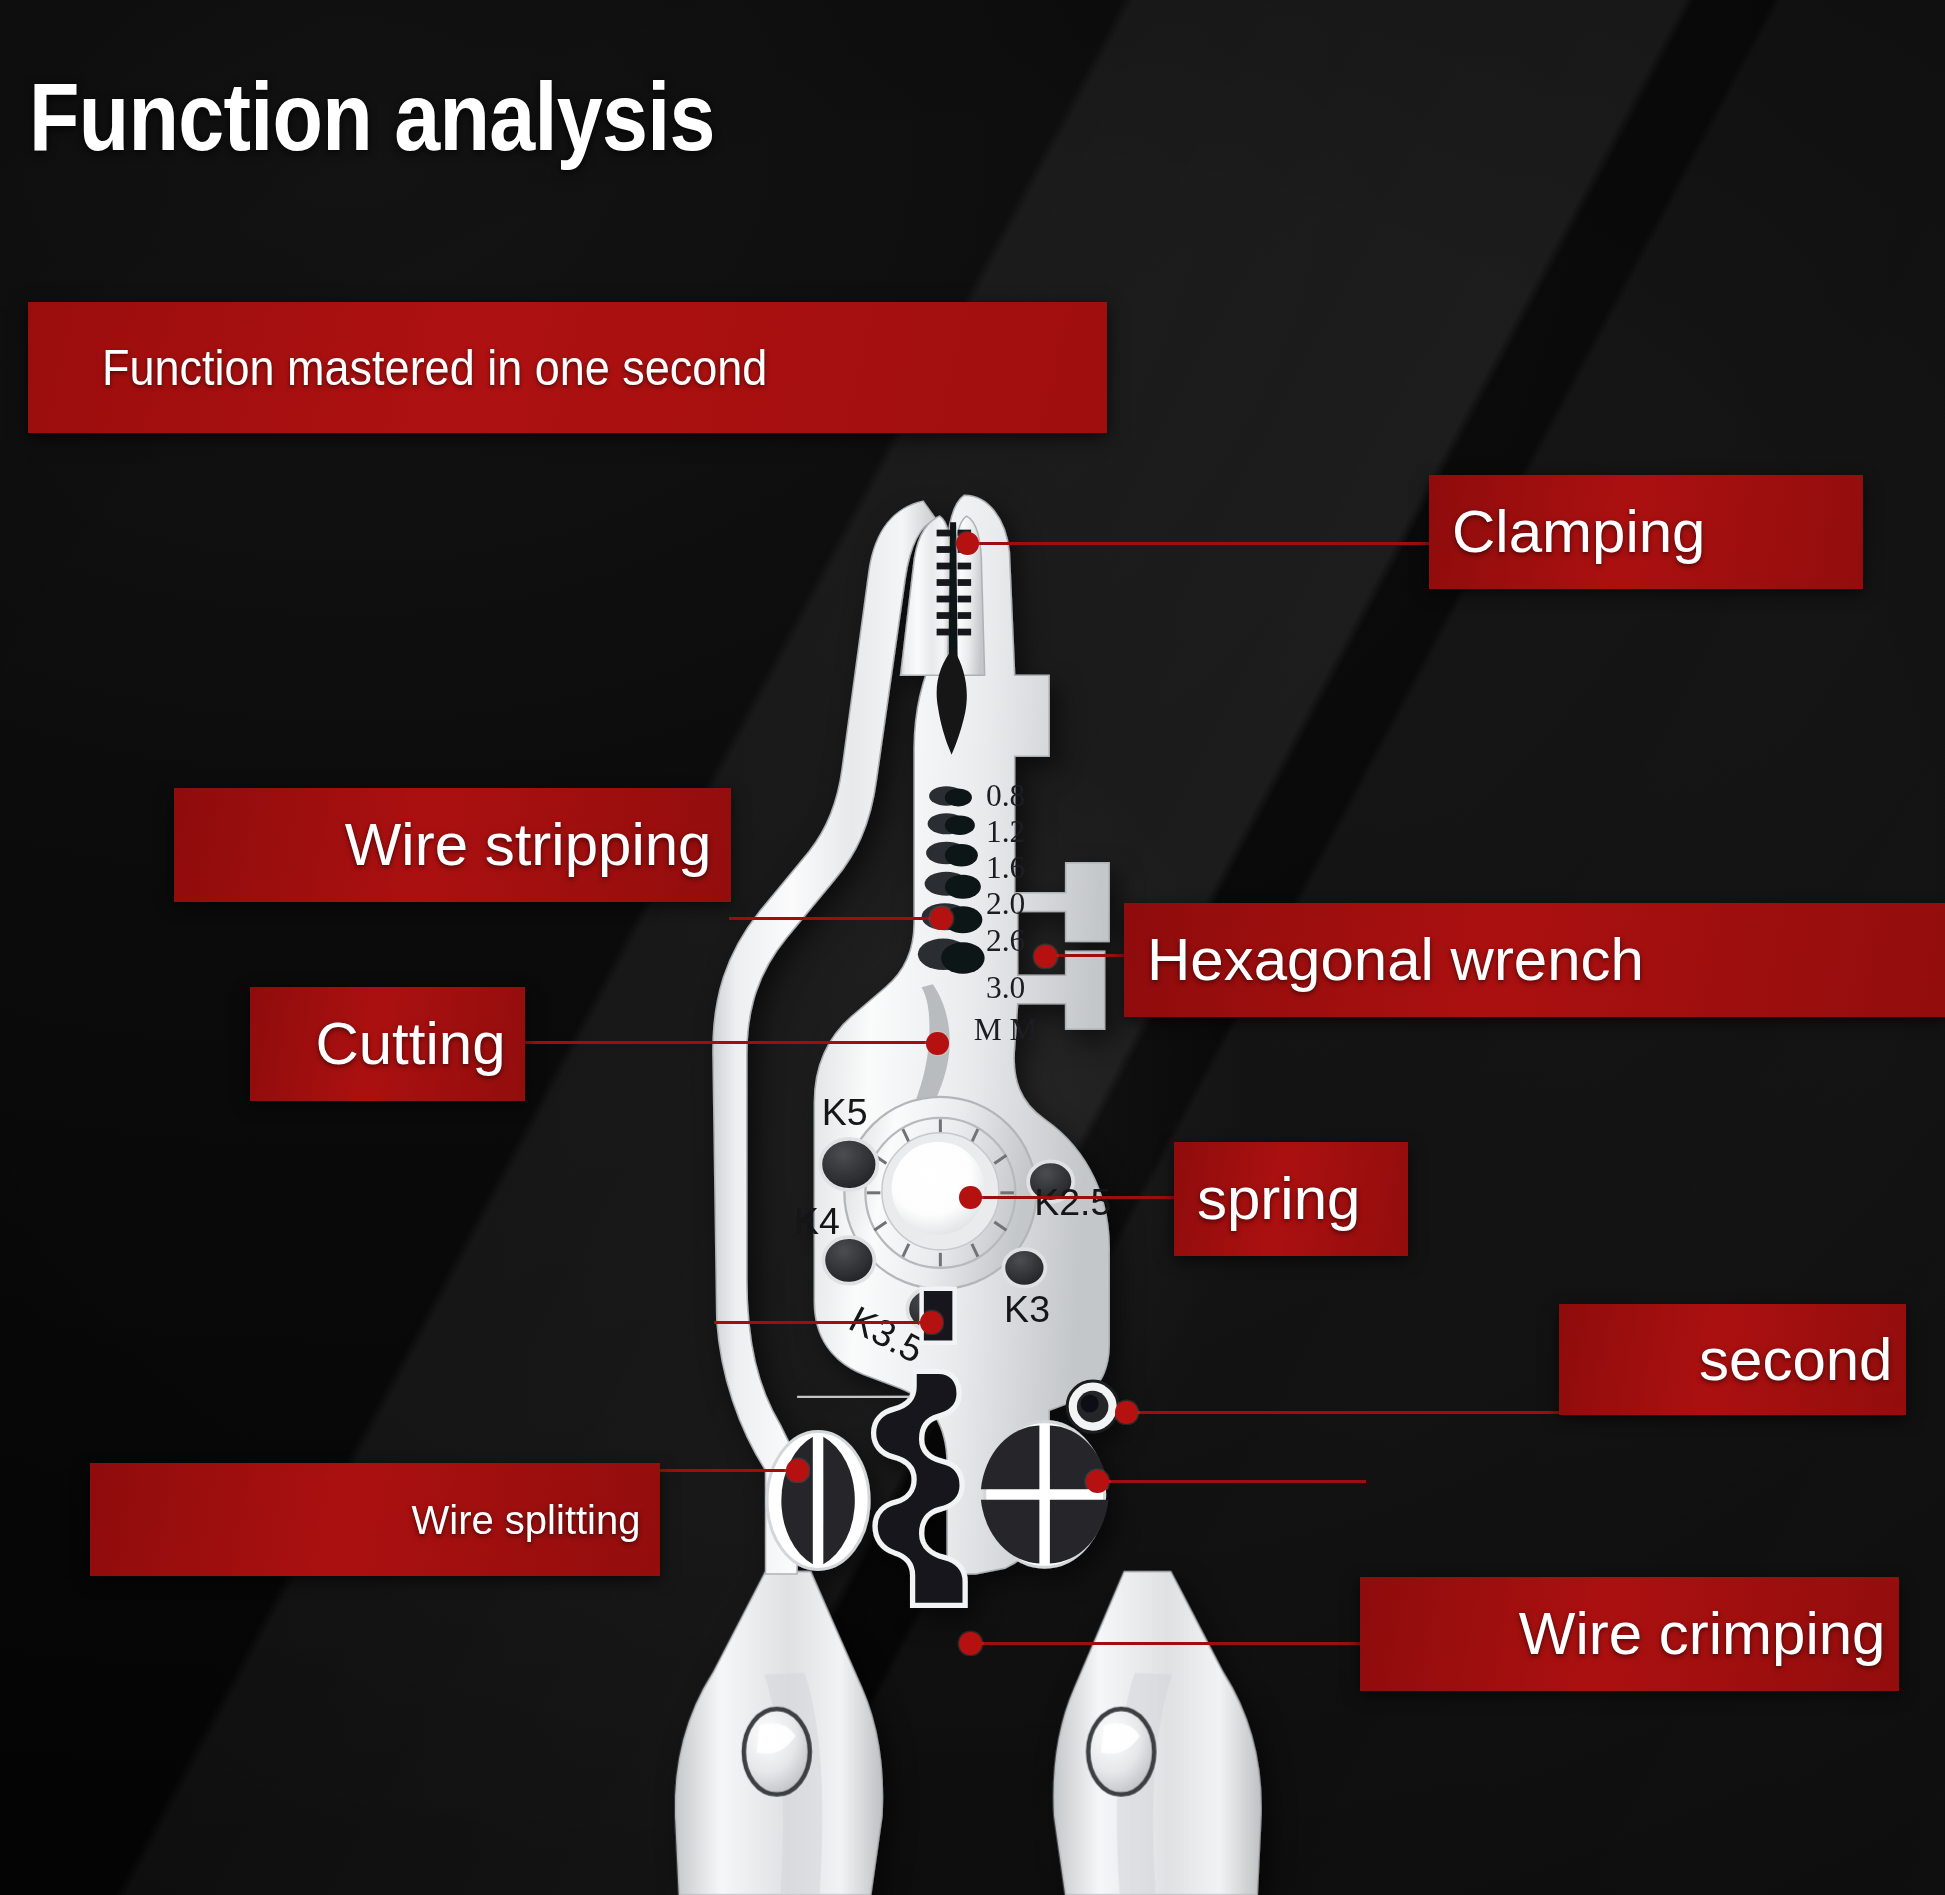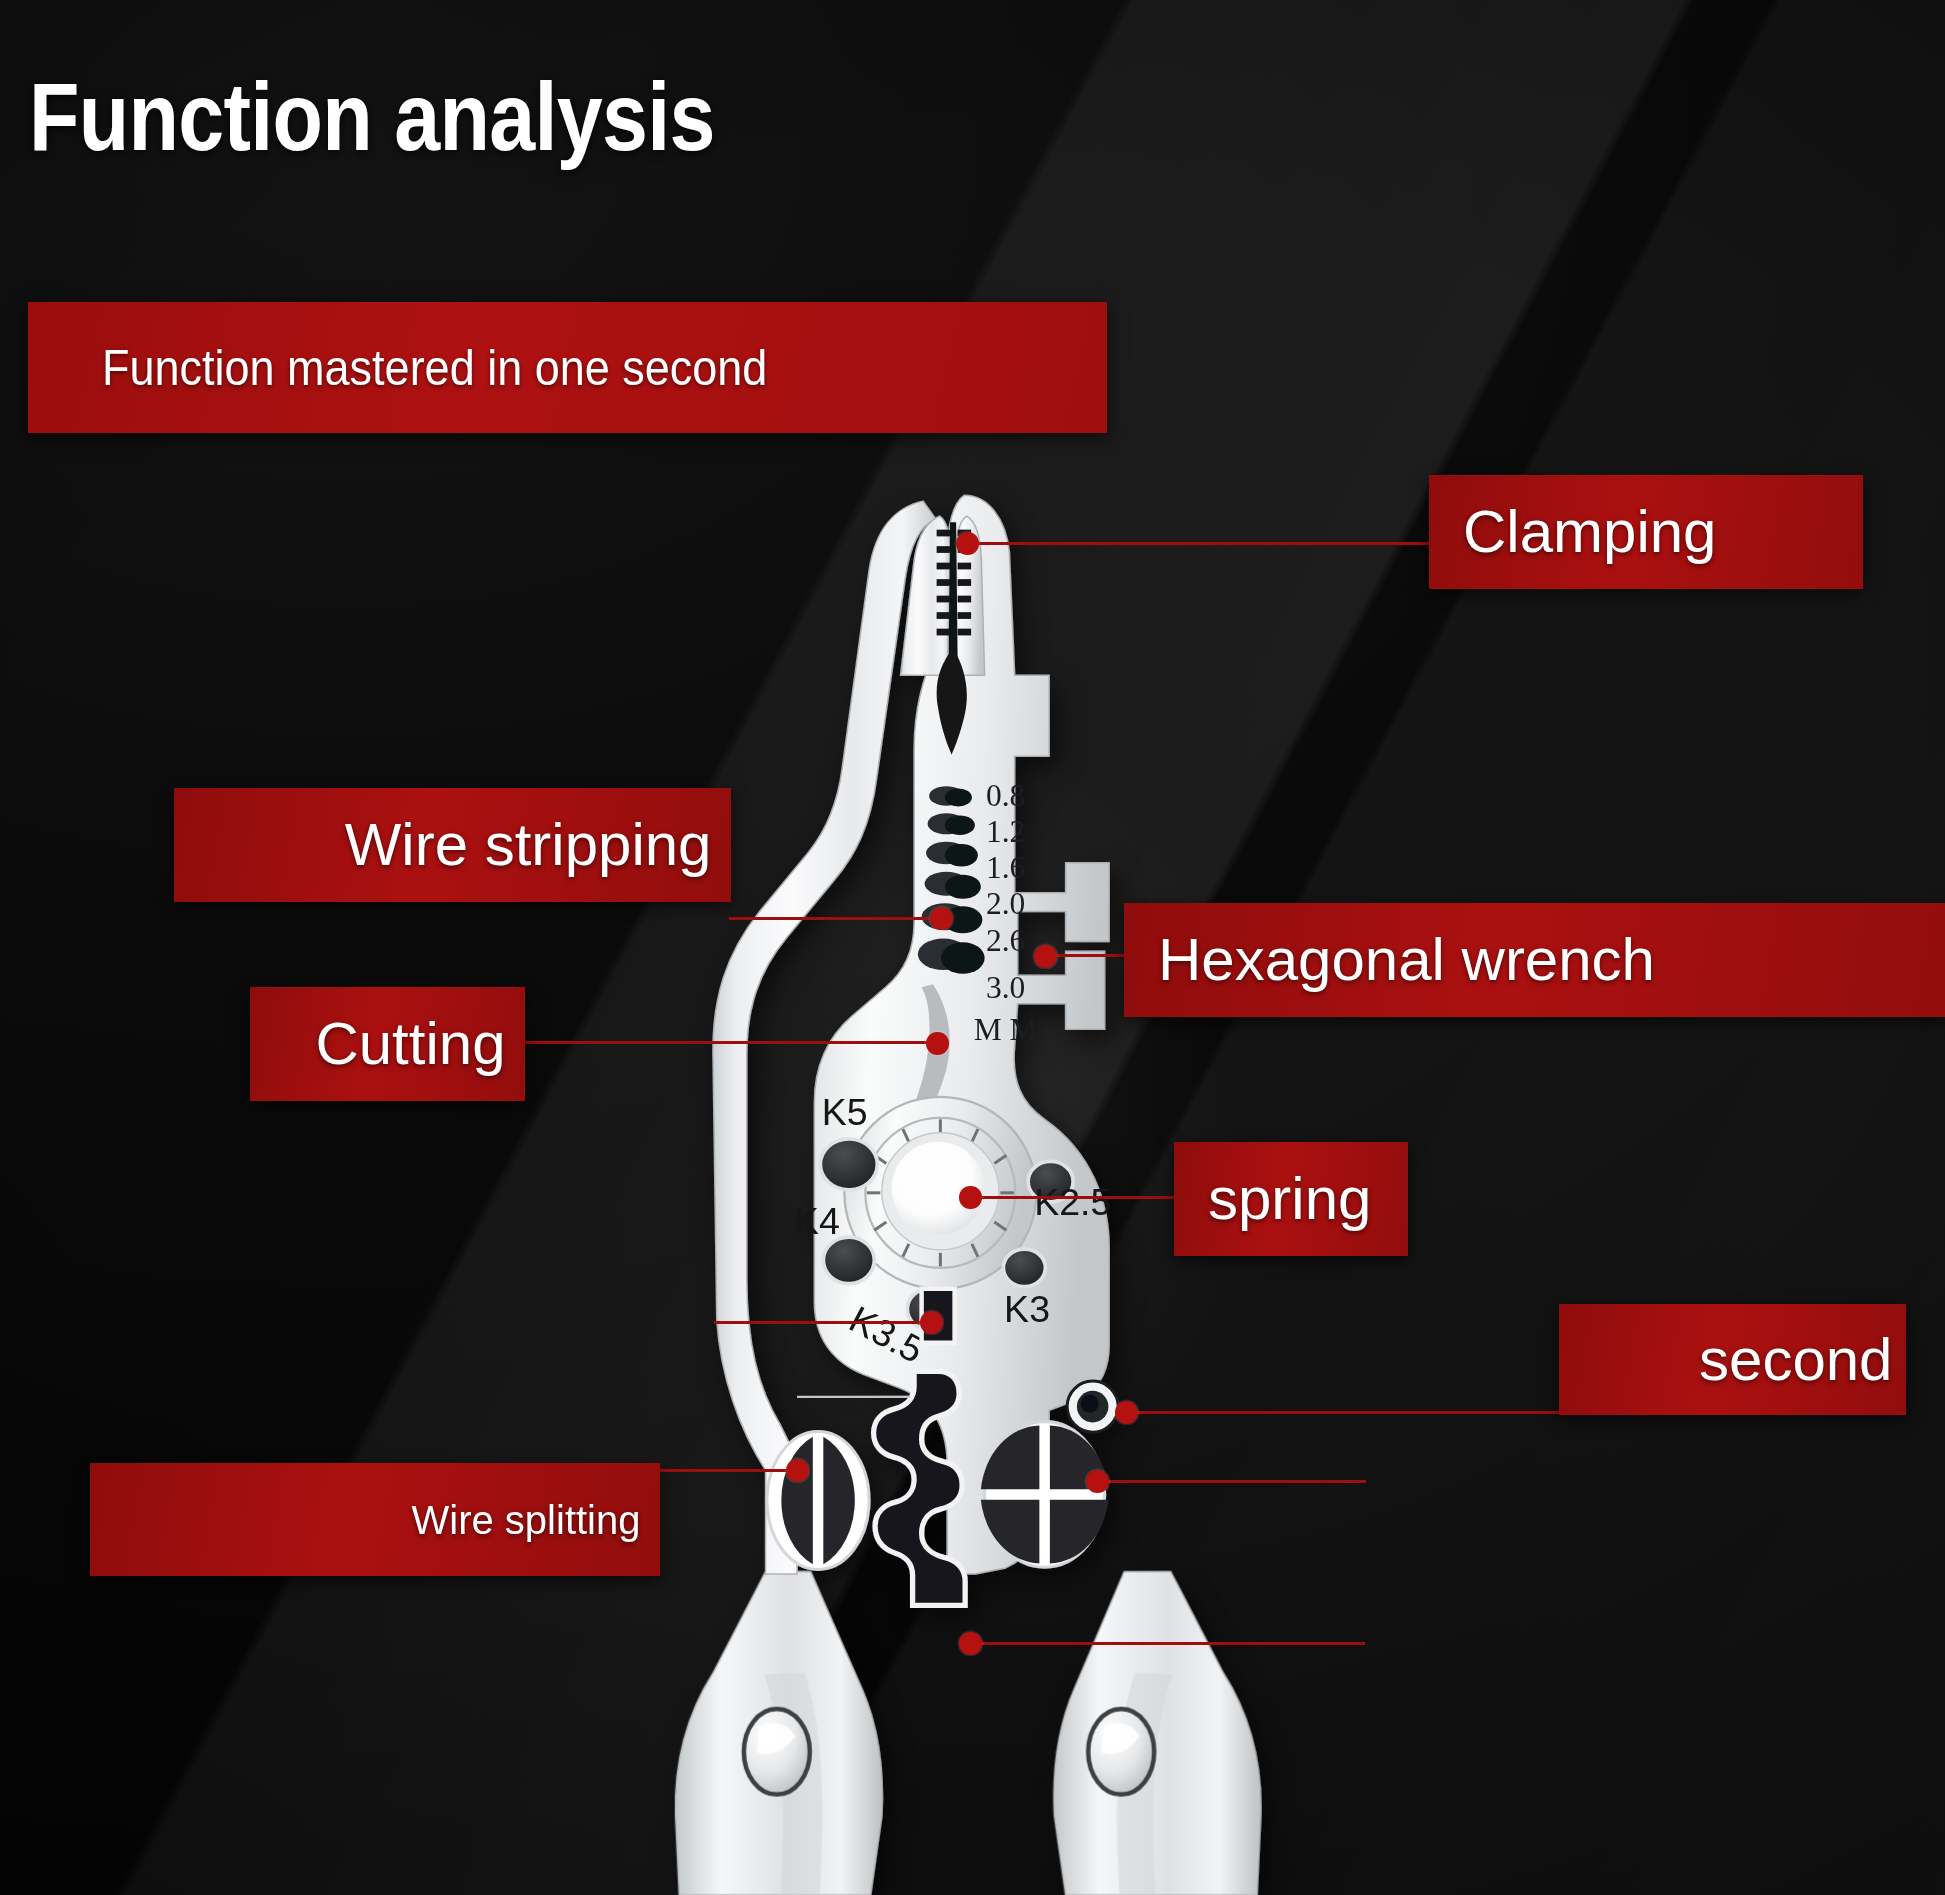--- a/index.html
+++ b/index.html
@@ -48,21 +48,21 @@
     background:linear-gradient(100deg,#8f0c0c 0%,#ab1010 45%,#930d0d 100%);
     box-shadow:0 4.5px 15px rgba(0,0,0,.6);
     display:flex;align-items:center;
   }
   .cal span{
     color:#fff;white-space:nowrap;line-height:1;
     text-shadow:0 1.5px 5.3px rgba(0,0,0,.55);
     display:block;
   }
   .cal.left span{margin-left:auto;padding-right:19.5px;}
-  .cal.right span{padding-left:34px;}
+  .cal.right span{padding-left:23px;}
   .cal.rightalign span{margin-left:auto;padding-right:13.5px;}
 
   
   .lead{position:absolute;height:3px;background:#9f0e0e;}
   .dot{position:absolute;width:22.5px;height:22.5px;border-radius:50%;
        background:#b51111;box-shadow:0 0 0 1.5px rgba(255,255,255,.10);}
 
   
   #tool{position:absolute;left:0;top:0;width:1946px;height:1895px;pointer-events:none;}
 </style>
@@ -382,15 +382,18 @@
 
   <div class="cal rightalign" style="left:1559px;top:1304px;width:347px;height:111px;">
     <span style="font-size:60px;">second</span>
   </div>
 
   <div class="cal left" style="left:90px;top:1463px;width:570px;height:113px;">
     <span style="font-size:40px;">Wire splitting</span>
   </div>
 
 
+  <div class="cal rightalign" style="left:1360px;top:1577px;width:539px;height:114px;">
+    <span style="font-size:60px;">Wire crimping</span>
+  </div>
 
 </div>
 
 
 </body></html>

